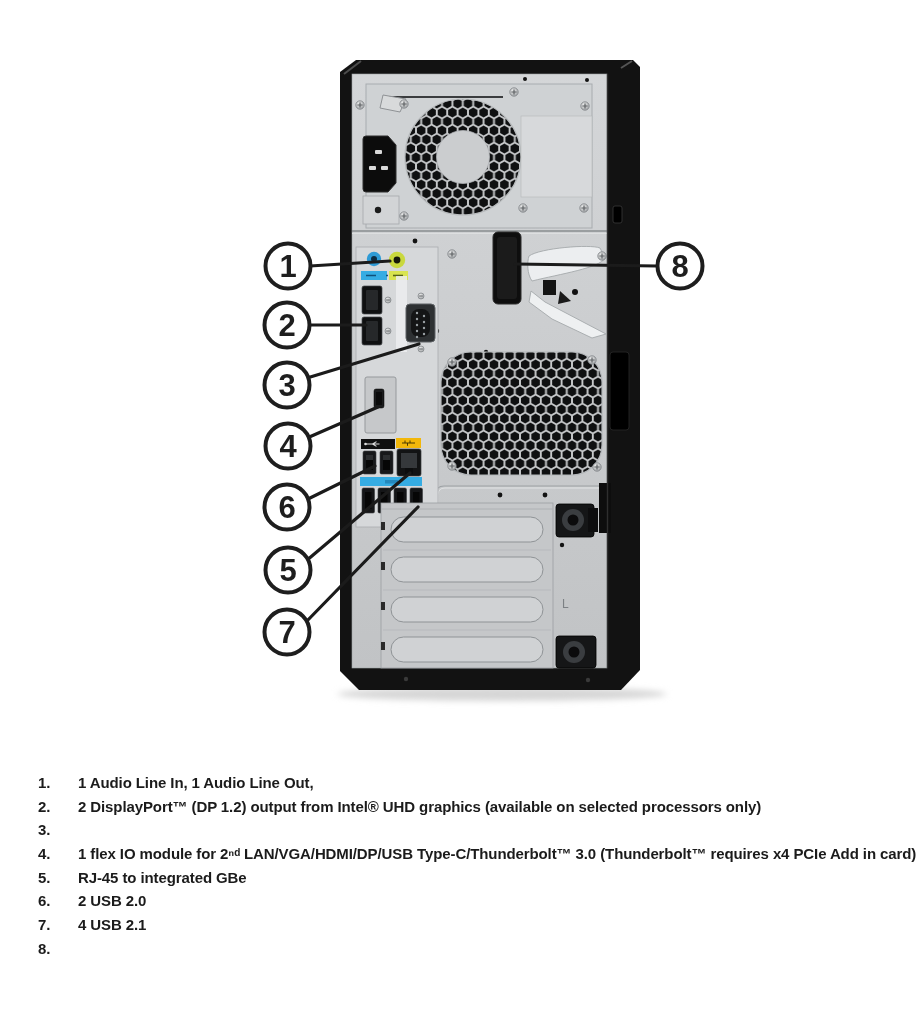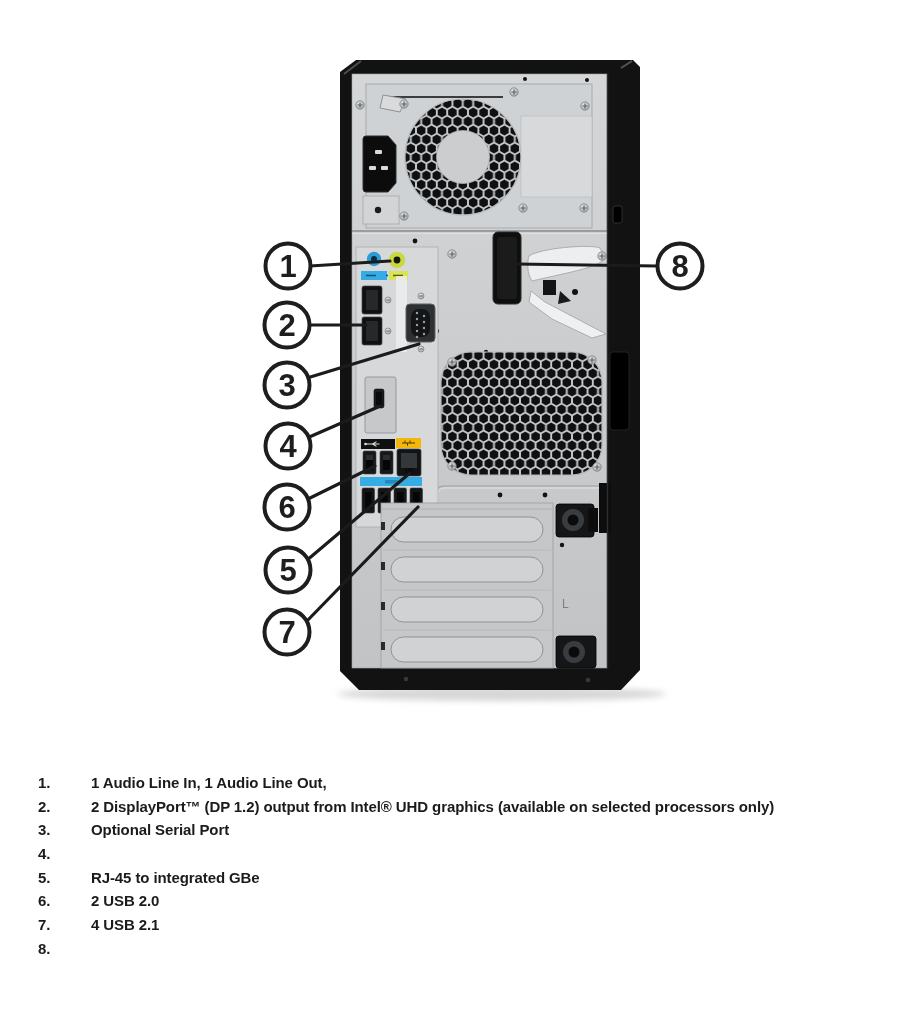--- a/index.html
+++ b/index.html
@@ -3,21 +3,21 @@
 <meta charset="utf-8">
 <style>
   html,body{margin:0;padding:0;background:#fff;}
   .page{position:relative;width:922px;height:1024px;background:#ffffff;overflow:hidden;
         font-family:"Liberation Sans","DejaVu Sans",sans-serif;}
   .figure-wrap{position:absolute;left:0;top:0;width:922px;height:760px;}
   .legend{position:absolute;left:38px;top:774px;width:880px;color:#1b1b1b;
           font-size:15px;font-weight:bold;letter-spacing:-0.1px;}
   .legend-row{display:flex;align-items:baseline;height:23.7px;white-space:nowrap;}
   .legend-num{width:40px;flex-shrink:0;}
-  .legend-text{flex:1;margin-left:13px;}
+  .legend-text{flex:1;}
   svg text.callout-num{font-family:"Liberation Sans","DejaVu Sans",sans-serif;
           font-weight:bold;font-size:31px;fill:#1e1e1e;}
 </style>
 </head>
 <body>
 
 <div class="page">
 
   <div class="figure-wrap">
   <svg width="922" height="760" viewBox="0 0 922 760" xmlns="http://www.w3.org/2000/svg">
@@ -295,24 +295,24 @@
     <div class="legend-row">
       <span class="legend-num">1.</span>
       <span class="legend-text">1 Audio Line In, 1 Audio Line Out,</span>
     </div>
     <div class="legend-row">
       <span class="legend-num">2.</span>
       <span class="legend-text">2 DisplayPort™ (DP 1.2) output from Intel® UHD graphics (available on selected processors only)</span>
     </div>
     <div class="legend-row">
       <span class="legend-num">3.</span>
-      <span class="legend-text">Optional Serial Port</span>
     </div>
     <div class="legend-row">
       <span class="legend-num">4.</span>
+      <span class="legend-text">1 flex IO module for 2ⁿᵈ LAN/VGA/HDMI/DP/USB Type-C/Thunderbolt™ 3.0 (Thunderbolt™ requires x4 PCIe Add in card)</span>
     </div>
     <div class="legend-row">
       <span class="legend-num">5.</span>
       <span class="legend-text">RJ-45 to integrated GBe</span>
     </div>
     <div class="legend-row">
       <span class="legend-num">6.</span>
       <span class="legend-text">2 USB 2.0</span>
     </div>
     <div class="legend-row">

